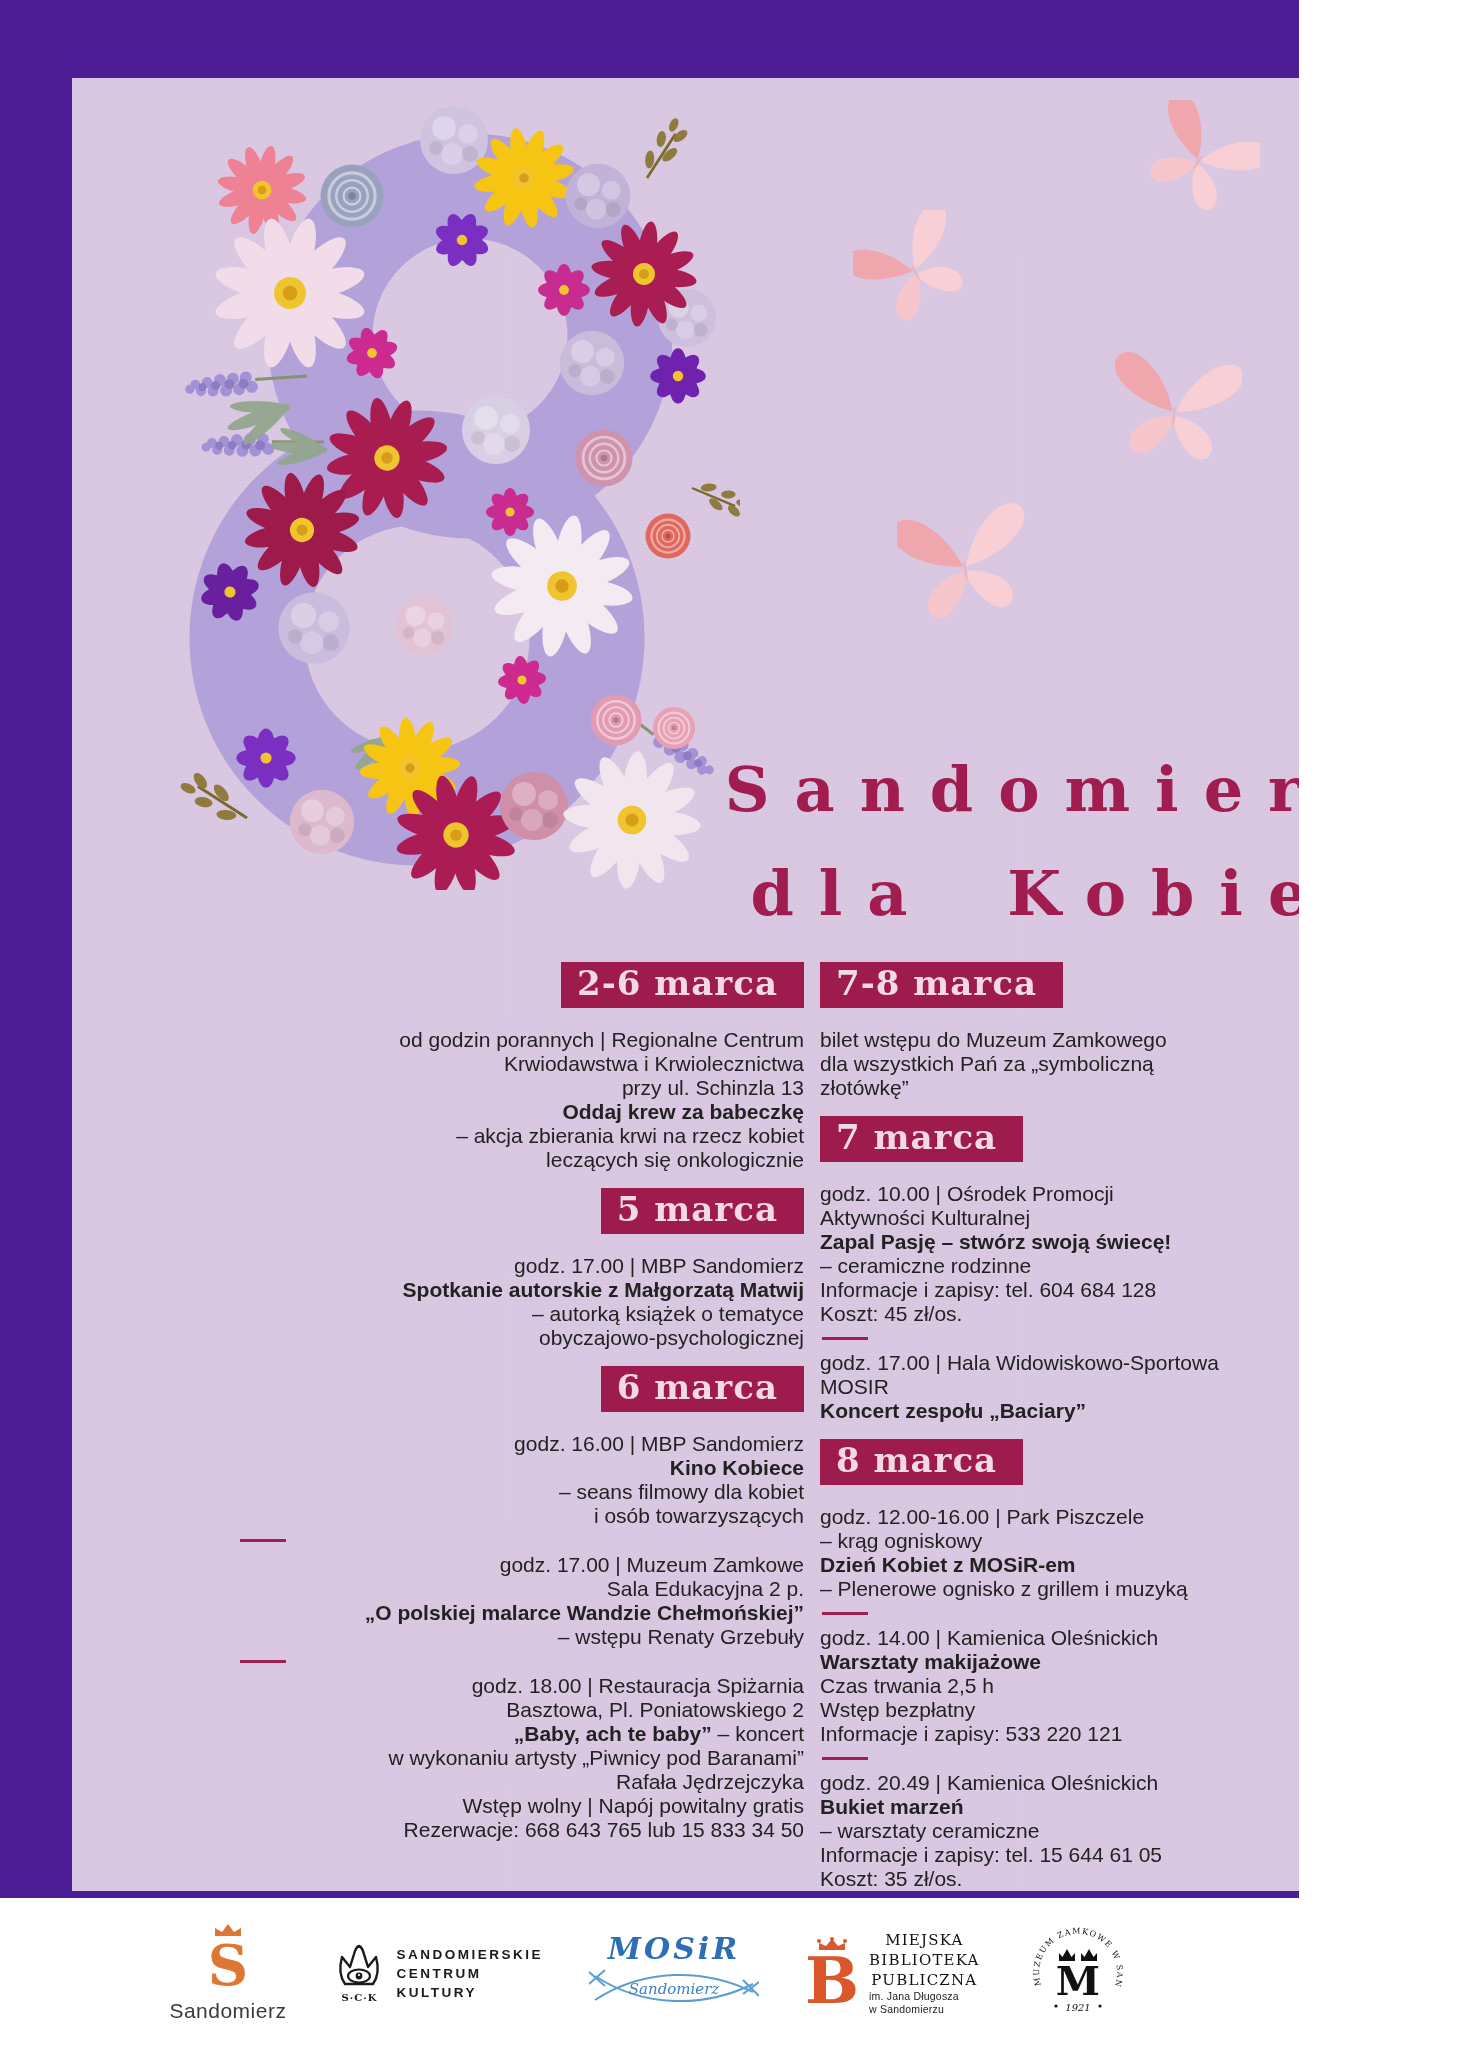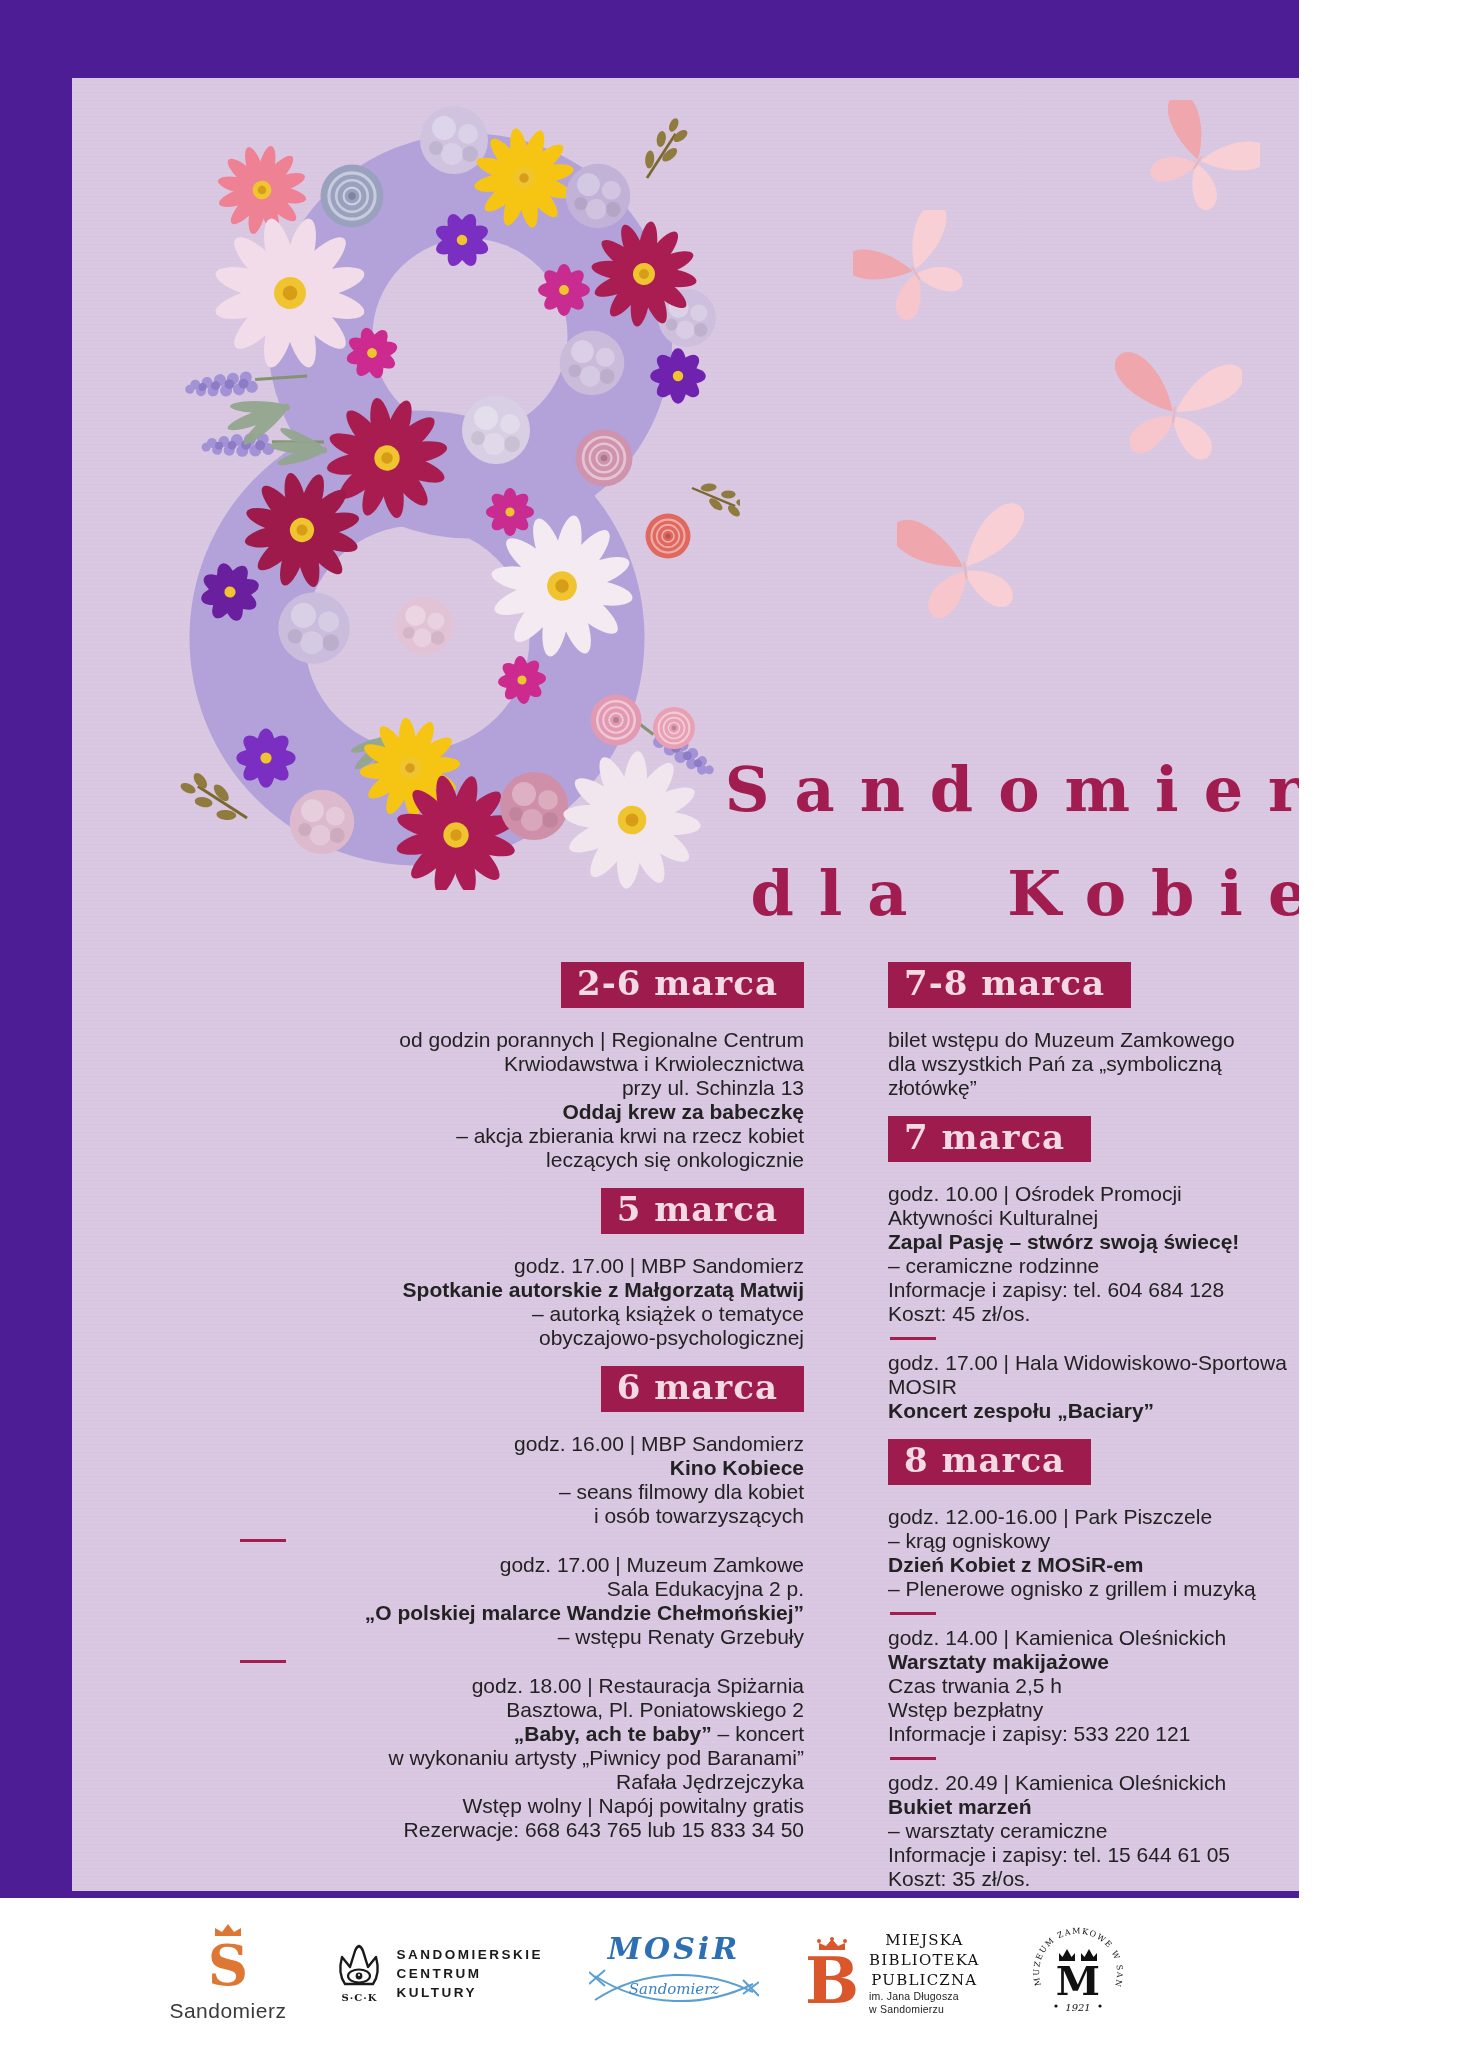--- a/index.html
+++ b/index.html
@@ -8,21 +8,21 @@
   .poster{position:absolute;left:72px;top:78px;width:1318px;height:1813px;
           background:#d9c7e2;
           background-image:repeating-linear-gradient(0deg,rgba(255,255,255,.05) 0 1px,rgba(0,0,0,0) 1px 4px);}
   .flower8{position:absolute;left:0;top:0;}
   .bfly{position:absolute;}
   .title{position:absolute;top:660px;right:4px;width:780px;text-align:right;
          font-family:"DejaVu Serif",serif;font-weight:700;color:#a21d4f;
          font-size:62px;line-height:104px;letter-spacing:25px;word-spacing:28px;white-space:nowrap;}
   .col{position:absolute;top:884px;color:#222;}
   .col-left{left:166px;width:566px;text-align:right;}
-  .col-right{left:816px;width:530px;}
+  .col-right{left:748px;width:530px;}
   .hdr{display:inline-block;background:#9e1c4d;color:#f2d9e2;
        font-family:"DejaVu Serif",serif;font-weight:700;font-size:34px;line-height:40px;
        padding:1px 26px 5px 16px;margin:16px 0 20px 0;letter-spacing:1px;}
   section:first-child .hdr{margin-top:0;}
   .ln{margin:0;font-size:21px;line-height:24px;min-height:24px;}
   .ln .b{font-weight:700;}
   .div-line{width:46px;height:3px;background:#a41d4f;margin:11px 0 11px 2px;}
   .footer{position:absolute;left:0;top:1898px;width:100%;height:150px;
           display:flex;justify-content:center;align-items:center;gap:46px;background:#ffffff;}
   .logo{display:flex;align-items:center;gap:10px;}

